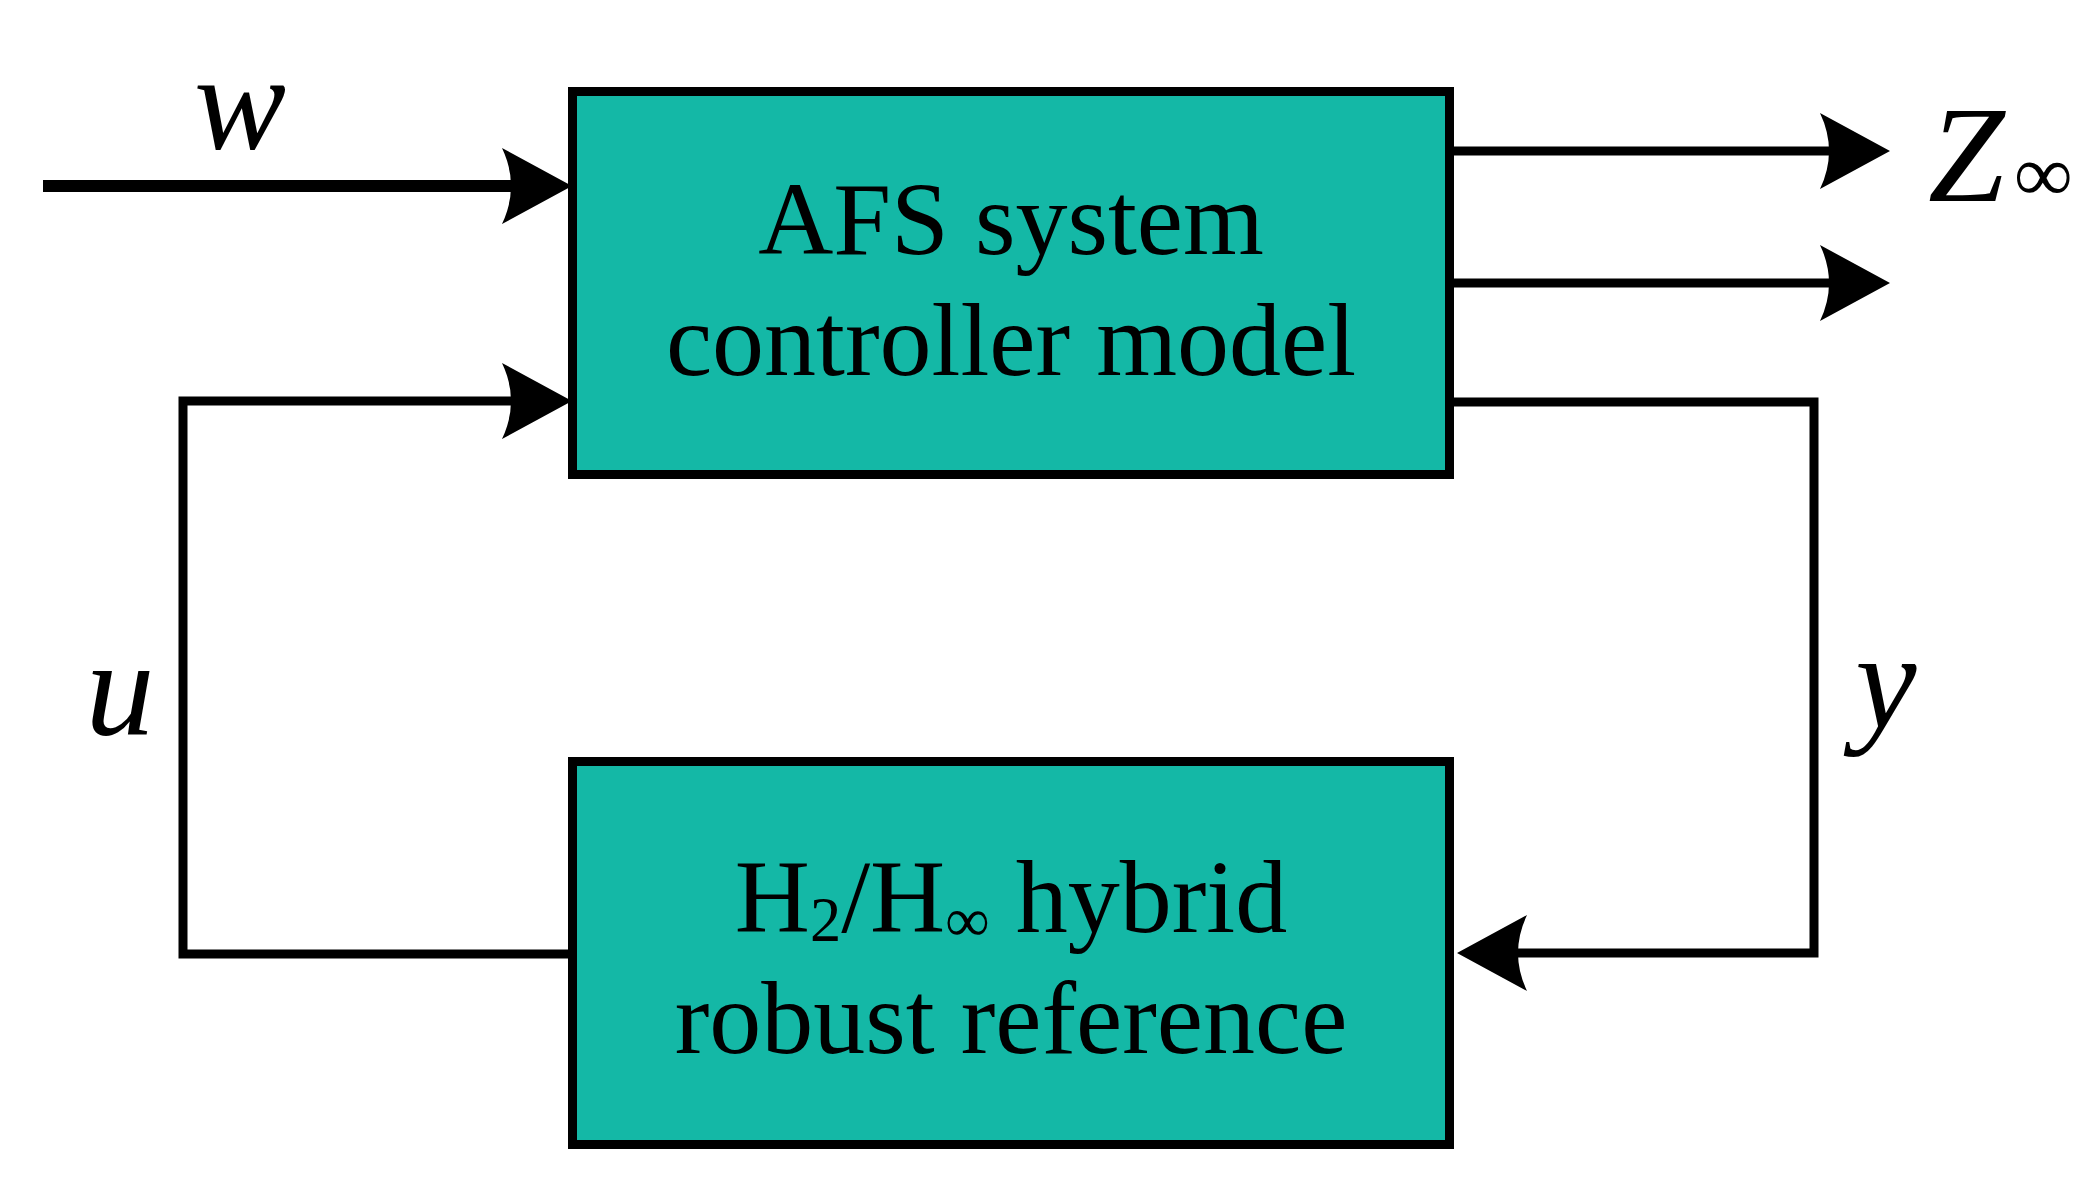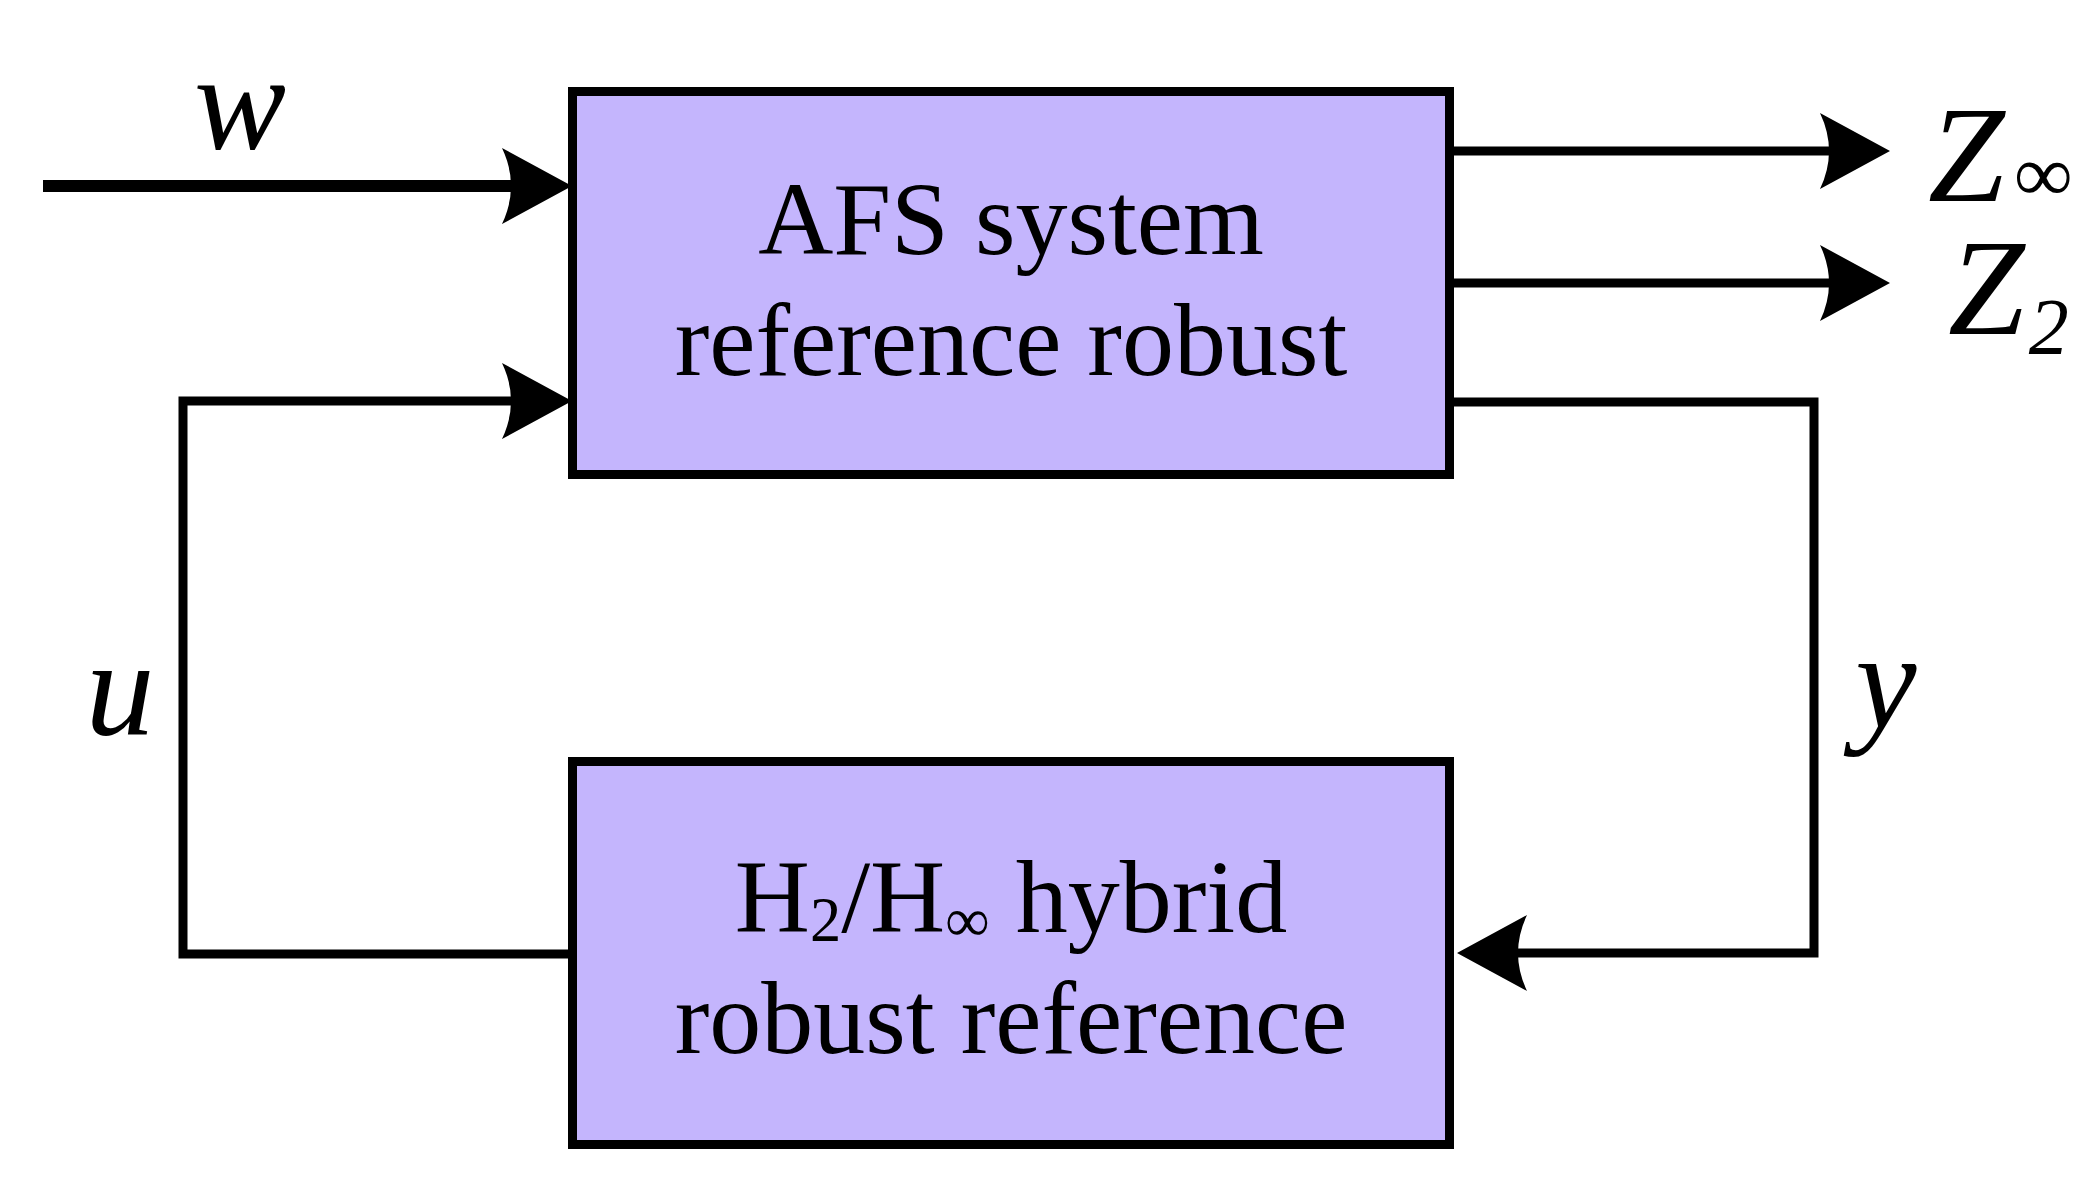--- a/index.html
+++ b/index.html
@@ -13,21 +13,21 @@
     color:#000000;
   }
   svg.wires { position:absolute; left:0; top:0; }
   svg.wires .shaft  { stroke:#000000; fill:none; }
   svg.wires .head   { fill:#000000; stroke:none; }
 
   .block {
     position:absolute;
     box-sizing:border-box;
     border:9px solid #000000;
-    background:#c4b5fd;
+    background:#14b8a6;
     display:flex;
     flex-direction:column;
     align-items:center;
     justify-content:center;
     text-align:center;
     font-size:104px;
     line-height:1.16;
     white-space:nowrap;
   }
   #block-plant      { left:568px; top:87px;  width:886px; height:392px; padding-bottom:6px; }
@@ -72,31 +72,30 @@
 
     <line class="shaft" x1="1454" y1="151" x2="1835" y2="151" stroke-width="9"></line>
     <path class="head" d="M1890,151 L1820,113 Q1838,151 1820,189 Z"></path>
 
     <line class="shaft" x1="1454" y1="283" x2="1835" y2="283" stroke-width="9"></line>
     <path class="head" d="M1890,283 L1820,245 Q1838,283 1820,321 Z"></path>
   </svg>
 
   <div class="block" id="block-plant">
     <div>AFS system</div>
-    <div>reference robust</div>
+    <div>controller model</div>
   </div>
 
   <div class="block" id="block-controller">
     <div><span>H</span><span class="bsub">2</span><span>/H</span><span class="bsub">∞</span><span> hybrid</span></div>
     <div>robust reference</div>
   </div>
 
   <div class="sig" style="left:240px; top:103px;">w</div>
 
   <div class="sig" style="left:120px; top:688px;">u</div>
 
   <div class="sig" style="left:1886px; top:682px;">y</div>
 
   <div class="zlabel" style="left:1928px; top:155px;"><span>Z</span><span class="zsub">∞</span></div>
 
-  <div class="zlabel" style="left:1948px; top:288px;"><span>Z</span><span class="zsub low">2</span></div>
 
 </div>
 
 </body></html>

